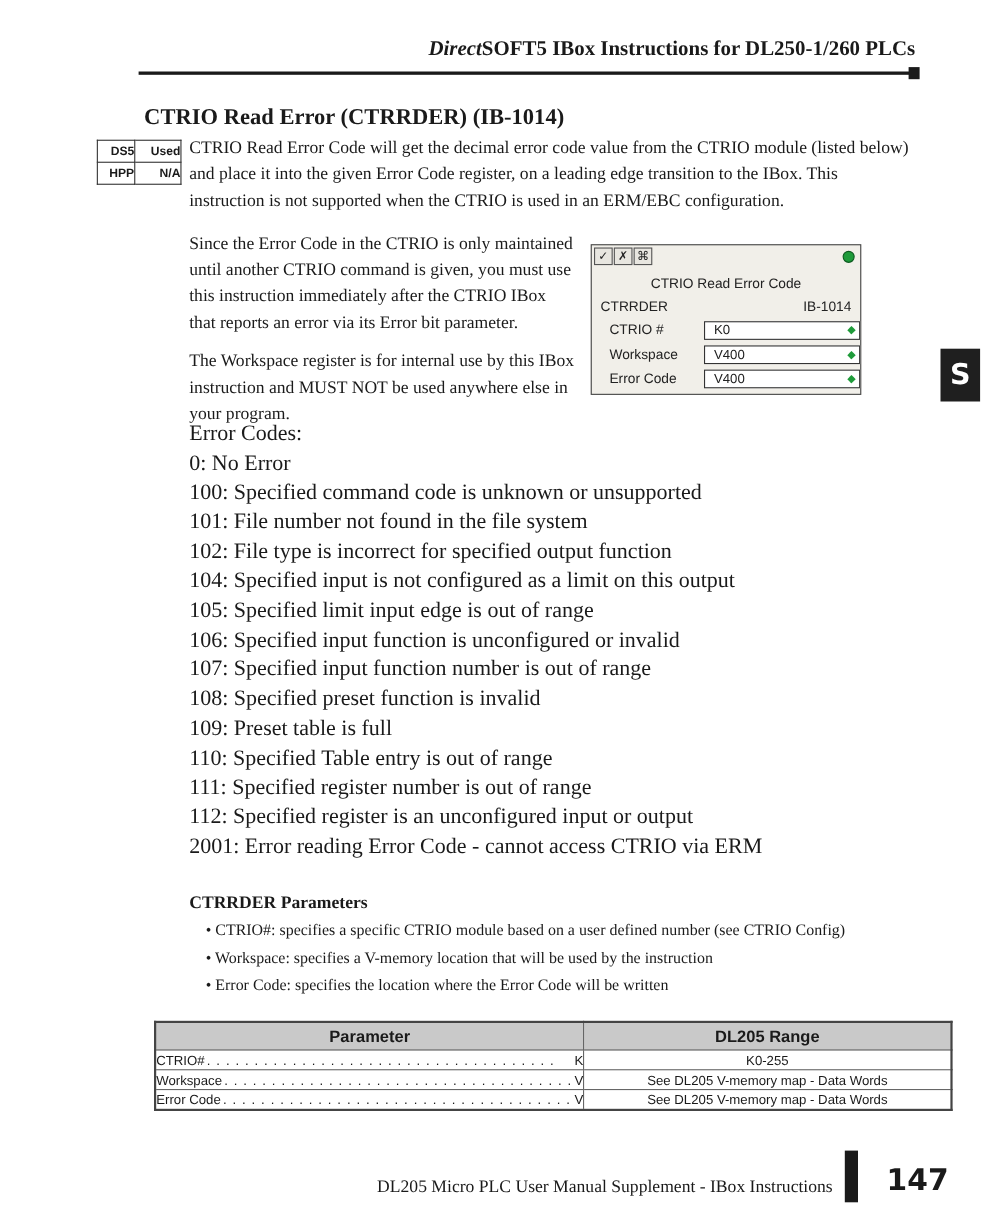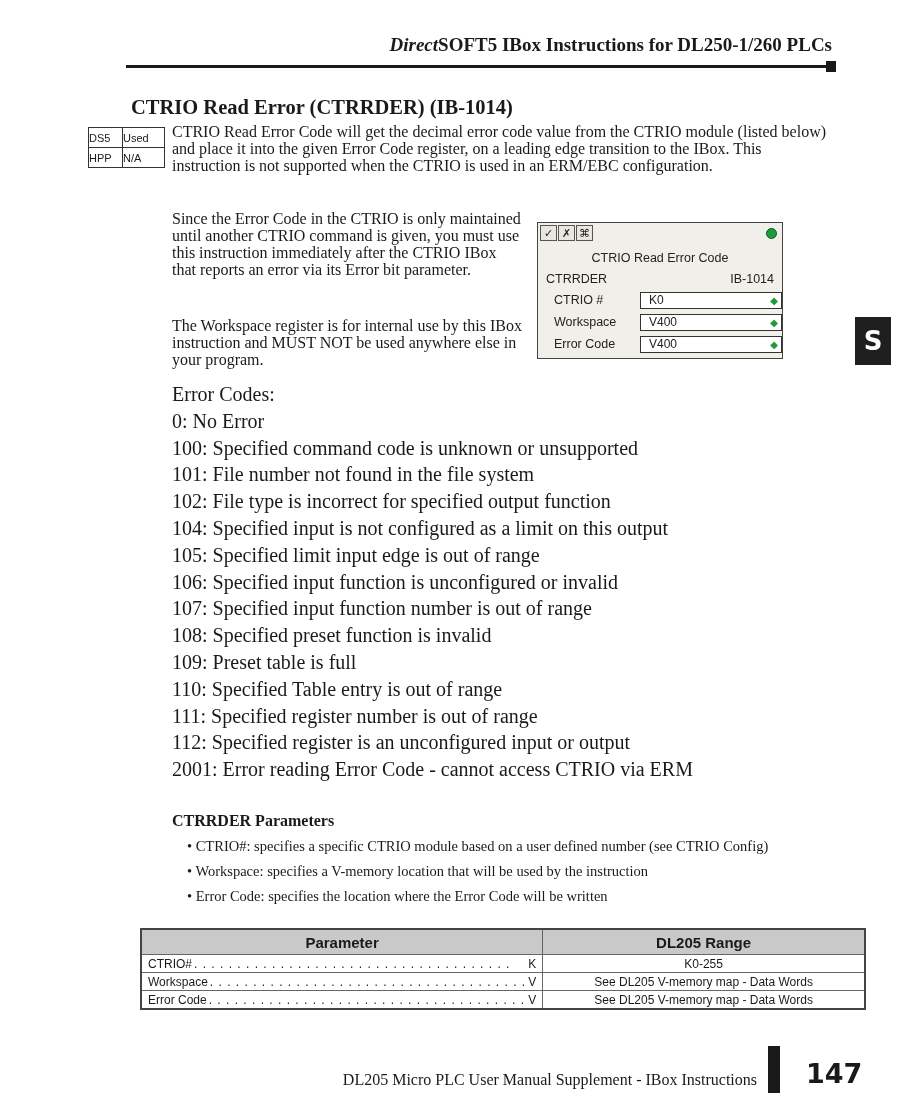--- a/index.html
+++ b/index.html
@@ -6,23 +6,23 @@
   body { width: 900px; height: 1119px; position: relative; overflow: hidden;
          font-family: "Liberation Serif", "DejaVu Serif", serif; color: #1a1a1a; }
   .abs { position: absolute; }
   .header-title { right: 68px; top: 34px; font-size: 19px; font-weight: bold; white-space: nowrap; }
   .header-title .brand { font-style: italic; }
   .header-rule { left: 126px; top: 65px; width: 703px; height: 3px; background: #1a1a1a; }
   .header-square { left: 826px; top: 61px; width: 10px; height: 11px; background: #1a1a1a; }
   .section-title { left: 131px; top: 96px; font-size: 20.5px; font-weight: bold; white-space: nowrap; }
   .usage-table { left: 88px; top: 127px; border-collapse: collapse;
                  font-family: "Liberation Sans", "DejaVu Sans", sans-serif; font-size: 11px; }
-  .usage-table td { border: 1px solid #333; padding: 1px 0; text-align: left; height: 17px; }
+  .usage-table td { border: 1px solid #333; padding: 1px 0; text-align: right; height: 17px; font-weight: bold; }
   .usage-table td.c1 { width: 33px; } .usage-table td.c2 { width: 41px; }
-  .body-text { font-size: 16px; line-height: 17px; }
+  .body-text { font-size: 16px; line-height: 24px; }
   .intro { left: 172px; top: 123px; width: 660px; }
   .para2 { left: 172px; top: 210px; width: 350px; }
   .para3 { left: 172px; top: 317px; width: 350px; }
   .codes { left: 172px; top: 384px; }
   .codes div { height: 26.8px; font-size: 20px; line-height: 20px; }
   
   .ibox { left: 537px; top: 222px; width: 244px; height: 135px; border: 1px solid #444; background: #f1efe9;
           font-family: "Liberation Sans", "DejaVu Sans", sans-serif; font-size: 12.5px; color: #222; }
   .ibox .toolbar { position: absolute; left: 2px; top: 2px; display: flex; }
   .ibox .tb-btn { width: 15px; height: 14px; border: 1px solid #555; background: #e8e6e0; font-size: 11px;
@@ -37,21 +37,21 @@
                  background: #fff; line-height: 15px; padding-left: 8px; font-size: 12px; }
   .ibox .field .dot { position: absolute; right: 3px; top: 0; color: #1f9b3a; font-size: 10px; }
   .tab-marker { left: 855px; top: 317px; width: 36px; height: 48px; background: #1f1f1f; color: #fff;
                 font-family: "DejaVu Sans", sans-serif; font-weight: bold; font-size: 26px; text-align: center; line-height: 48px; }
   .params-heading { left: 172px; top: 812px; font-size: 16px; font-weight: bold; }
   .bullets { left: 187px; top: 836px; font-size: 14.5px; }
   .bullets div { height: 25px; line-height: 20px; white-space: nowrap; }
   .range-table { left: 140px; top: 928px; width: 726px; border-collapse: collapse; border: 2px solid #444;
                  font-family: "Liberation Sans", "DejaVu Sans", sans-serif; font-size: 12px; }
   .range-table th { background: #c9c9c9; font-size: 15px; font-weight: bold; height: 22px; border: 1px solid #666; }
-  .range-table td { border: 1px solid #666; height: 17px; padding: 0 6px; }
+  .range-table td { border: 1px solid #666; height: 17px; padding: 0 0; }
   .range-table td.p { width: 310px; }
   .range-table td.r { text-align: center; }
   .pdots { display: flex; justify-content: space-between; }
   .pdots .lead { flex: 1; overflow: hidden; white-space: nowrap; letter-spacing: 1px; margin: 0 2px; }
   .footer-text { right: 143px; top: 1071px; font-size: 16px; white-space: nowrap; }
   .footer-bar { left: 768px; top: 1046px; width: 12px; height: 47px; background: #1a1a1a; }
   .page-num { left: 806px; top: 1058px; font-family: "DejaVu Sans", sans-serif; font-weight: bold; font-size: 27px; }
 </style>
 </head>
 <body>

